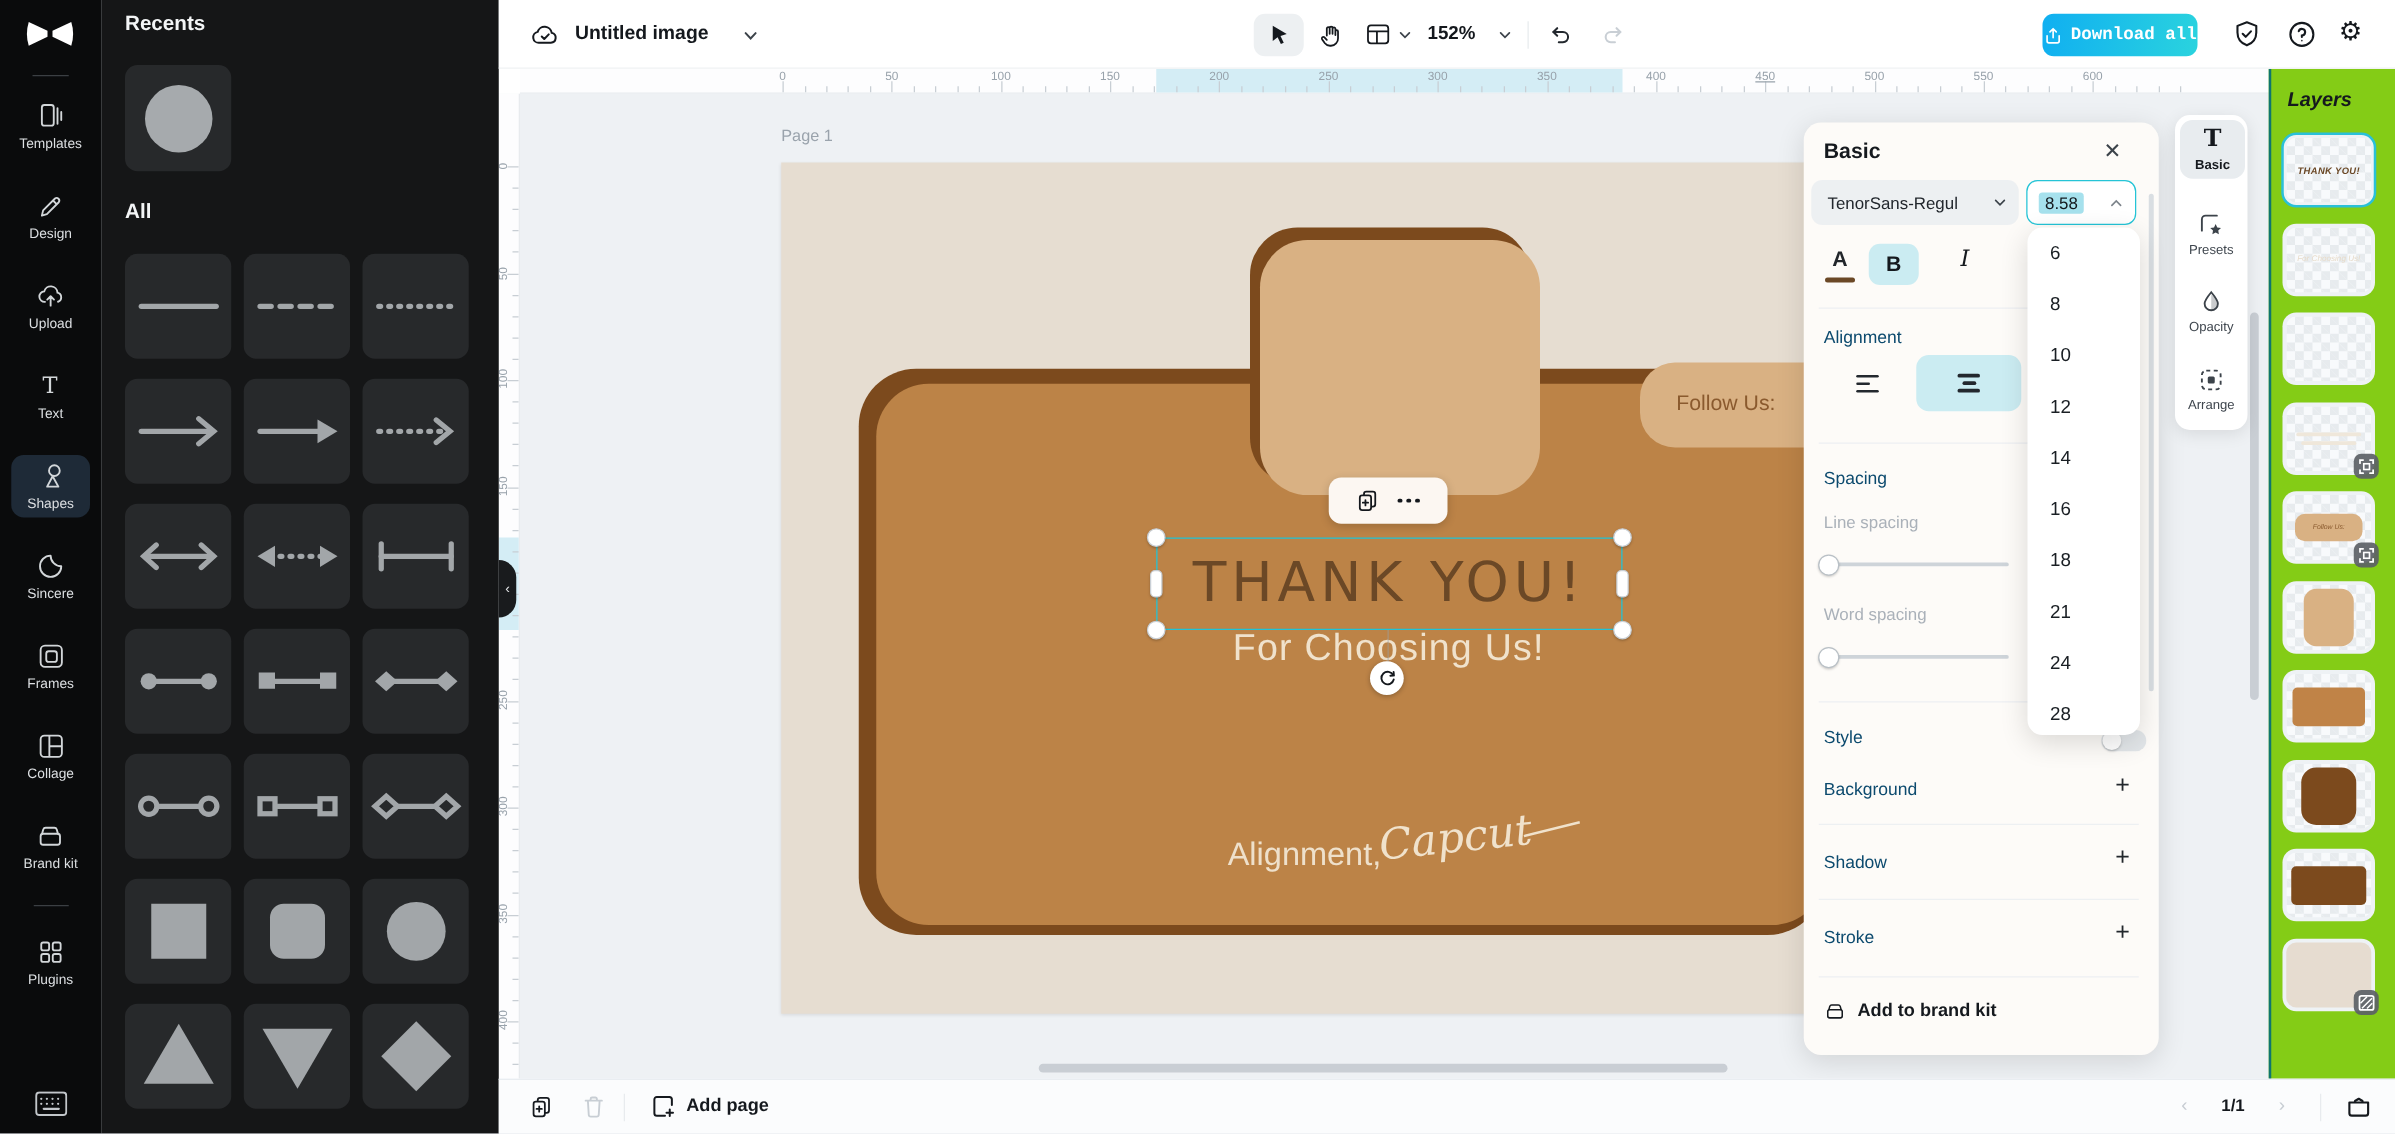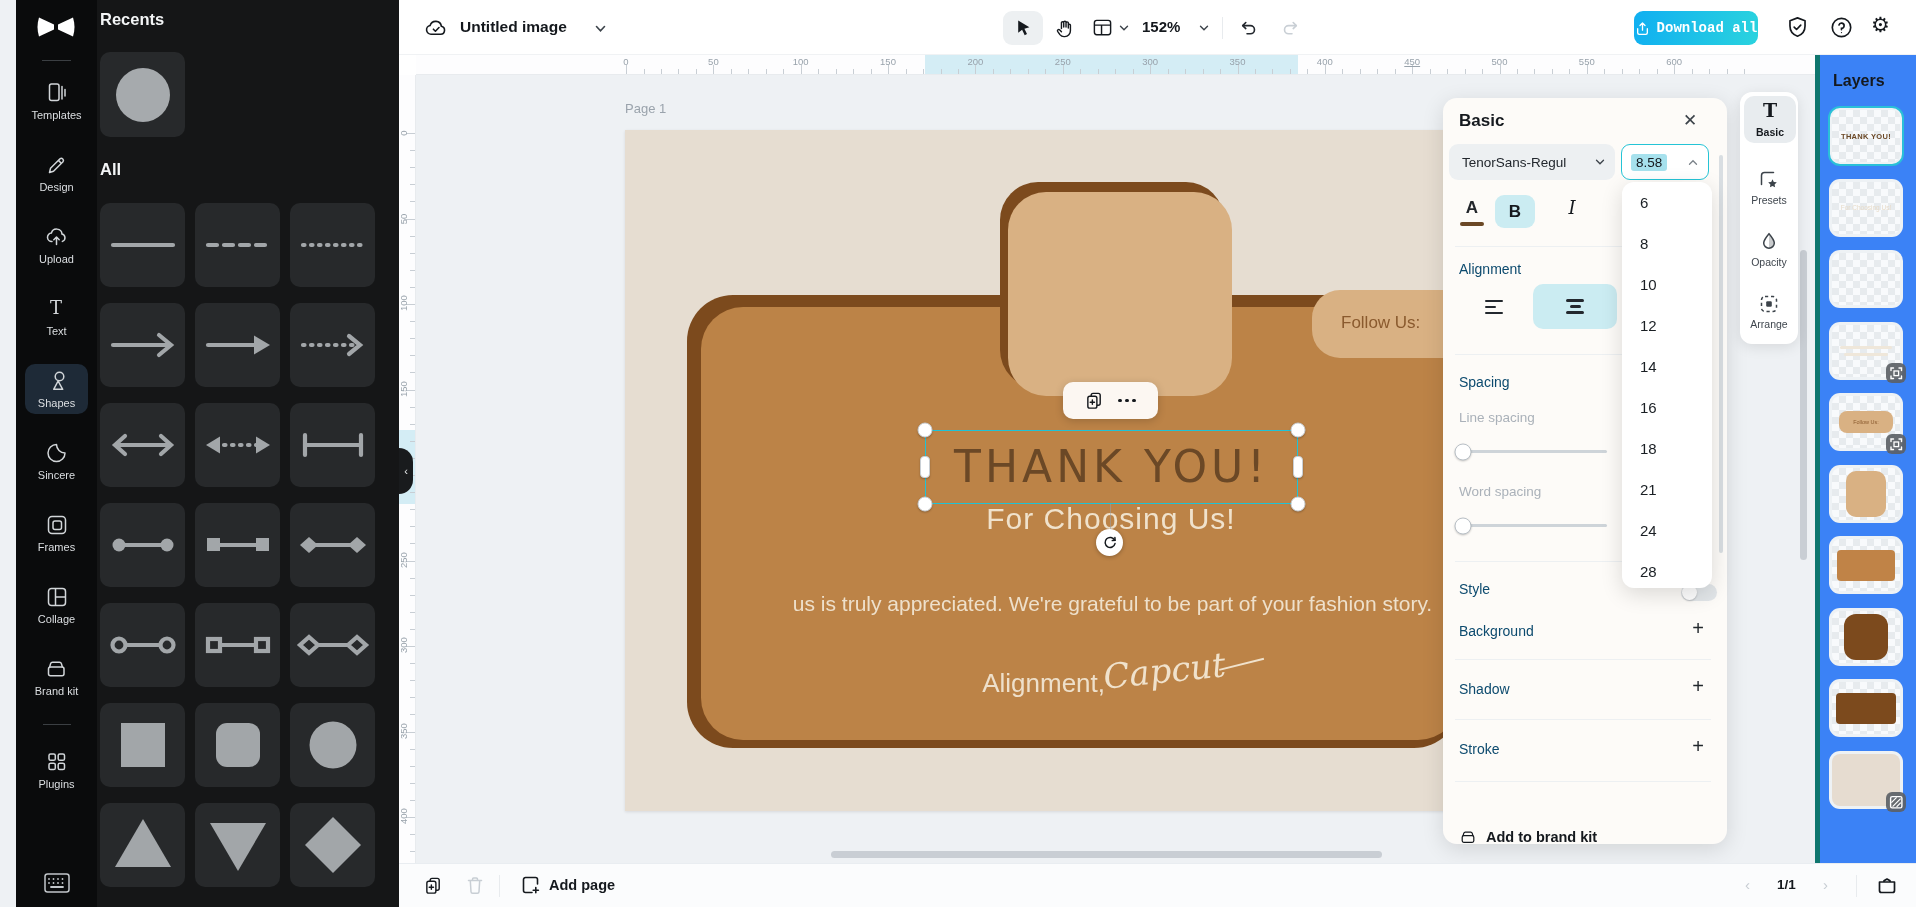--- a/index.html
+++ b/index.html
@@ -2,21 +2,21 @@
 <html><head>
 <meta charset="utf-8">
 <style>
   html,body{margin:0;padding:0;background:#dfe3e7;}
   .stage{position:relative;width:1916px;height:907px;overflow:hidden;background:#eef1f4;
          font-family:"Liberation Sans",sans-serif;-webkit-font-smoothing:antialiased;}
   .abs{position:absolute;}
   svg{display:block;}
 
   
-  .iconbar{left:16px;top:0;width:81px;height:907px;background:#0a0b0c;z-index:30;}
+  .iconbar{left:0;top:0;width:81px;height:907px;background:#0a0b0c;z-index:30;}
   .logo{left:21px;top:11px;width:38px;height:32px;}
   .ibar-div{left:26px;top:60px;width:29px;height:1px;background:#3b3f43;}
   .sb-list{position:absolute;left:0;top:76px;width:81px;display:flex;flex-direction:column;align-items:center;}
   .sb-item{width:63px;display:flex;flex-direction:column;align-items:center;gap:5px;margin-bottom:22px;cursor:pointer;padding:5px 0;}
   .sb-item .sb-lbl{font-size:11px;color:#dcdfe2;line-height:12px;text-align:center;}
   .sb-item.active{background:#1e2a37;border-radius:10px;}
   .sb-sep{width:28px;height:1px;background:#3b3f43;margin:0 auto 20px;}
   .kb{left:28px;bottom:14px;width:26px;height:20px;}
 
   
@@ -96,35 +96,35 @@
   .al-btn{display:flex;flex-direction:column;justify-content:center;gap:3.5px;box-sizing:border-box;padding:0 16px;cursor:pointer;}
   .al-btn i{height:2.4px;border-radius:2px;background:#23282e;}
   .al-1{left:26px;top:188px;width:52px;height:42px;align-items:flex-start;}
   .al-2{left:90px;top:186px;width:84px;height:45px;background:#cbecf2;border-radius:10px;align-items:center;}
   .al-3{left:186px;top:188px;width:52px;height:42px;align-items:flex-end;}
   .slider{height:3px;background:#ced4d9;border-radius:2px;}
   .sl-thumb{width:15px;height:15px;border-radius:50%;background:#fff;border:1px solid #b9c0c6;box-shadow:0 1px 2px rgba(0,0,0,.2);transform:translate(-50%,-50%);cursor:pointer;}
   .plus{width:22px;text-align:center;font-size:20px;font-weight:400;color:#22272c;cursor:pointer;}
   .toggle{left:238px;top:486px;width:36px;height:17px;border-radius:9px;background:#e2e6e9;cursor:pointer;}
   .toggle .knob{position:absolute;left:1px;top:1px;width:15px;height:15px;border-radius:50%;background:#fff;box-shadow:0 1px 2px rgba(0,0,0,.2);}
-  .brand-row{left:16px;top:730px;display:flex;align-items:center;gap:9px;cursor:pointer;}
+  .brand-row{left:16px;top:702px;display:flex;align-items:center;gap:9px;cursor:pointer;}
   .brand-row span{font-size:14.5px;font-weight:700;color:#15191e;}
   .bp-scroll{left:276px;top:57px;width:4px;height:398px;border-radius:2px;background:#d9dee2;}
   .size-dd{left:179px;top:84px;width:90px;height:406px;background:#fff;border-radius:12px;box-shadow:0 6px 22px rgba(0,0,0,.14);overflow:hidden;z-index:5;}
   .dd-item{height:41px;line-height:41px;padding-left:18px;font-size:15px;color:#1a1f24;cursor:pointer;}
 
   
   .toolcol{left:1740px;top:92px;width:58px;height:252px;background:#fff;border-radius:12px;z-index:10;box-shadow:0 3px 14px rgba(0,0,0,.10);}
   .tc-item{position:absolute;left:3px;width:52px;display:flex;flex-direction:column;align-items:center;gap:3px;cursor:pointer;padding:5px 0;}
   .tc-item span{font-size:10.5px;color:#3f464e;}
   .tc-item.active{background:#e8ecef;border-radius:10px;left:4px;}
   .tc-item.active span{color:#15191e;font-weight:700;}
 
   
-  .layers{left:1815px;top:55px;width:101px;height:808px;background:#3b82f6;border-left:5px solid #0f766e;box-sizing:border-box;z-index:11;}
+  .layers{left:1815px;top:55px;width:101px;height:808px;background:#84cc16;border-left:2px solid #0f766e;box-sizing:border-box;z-index:11;font-style:italic;}
   .ly-title{left:13px;top:17px;font-size:16px;font-weight:700;color:#15191e;}
   .ly-thumb{position:absolute;left:9px;width:74px;height:58px;border-radius:11px;background:#eef2f5;cursor:pointer;}
   .ly-thumb.selected{outline:2.5px solid #2ac0d8;outline-offset:-1px;}
   .ly-inner{position:absolute;inset:3px;border-radius:8px;overflow:hidden;
     background-image:linear-gradient(45deg,#e7ebee 25%,transparent 25%,transparent 75%,#e7ebee 75%),
                      linear-gradient(45deg,#e7ebee 25%,transparent 25%,transparent 75%,#e7ebee 75%);
     background-size:14px 14px;background-position:0 0,7px 7px;background-color:#f8fafc;}
   .ly-badge{position:absolute;right:-3px;bottom:-3px;width:20px;height:20px;border-radius:6px;background:rgba(92,97,102,.92);display:flex;align-items:center;justify-content:center;z-index:2;}
 
   
@@ -283,21 +283,20 @@
     <div class="abs card-dark"></div>
     <div class="abs card"></div>
     <div class="abs tag-dark"></div>
     <div class="abs tag"></div>
     <div class="abs follow-pill">
       <span>Follow Us:</span>
     </div>
     <div class="abs card-title">THANK YOU!</div>
     <div class="abs card-sub">For Choosing Us!</div>
     <div class="abs card-body">
-      <div>us is truly appreciated. We're grateful to be part of your fashion story.</div>
     </div>
     <div class="abs card-close">Alignment,</div>
     <div class="abs card-sig"><span>Capcut</span><span class="swash"></span></div>
   </div>
 
   <div class="abs sel-box"></div>
   <div class="abs rot-line"></div>
   <div class="abs handle" style="left:925px;top:430px;"></div>
   <div class="abs handle" style="left:1298px;top:430px;"></div>
   <div class="abs handle" style="left:925px;top:504px;"></div>

